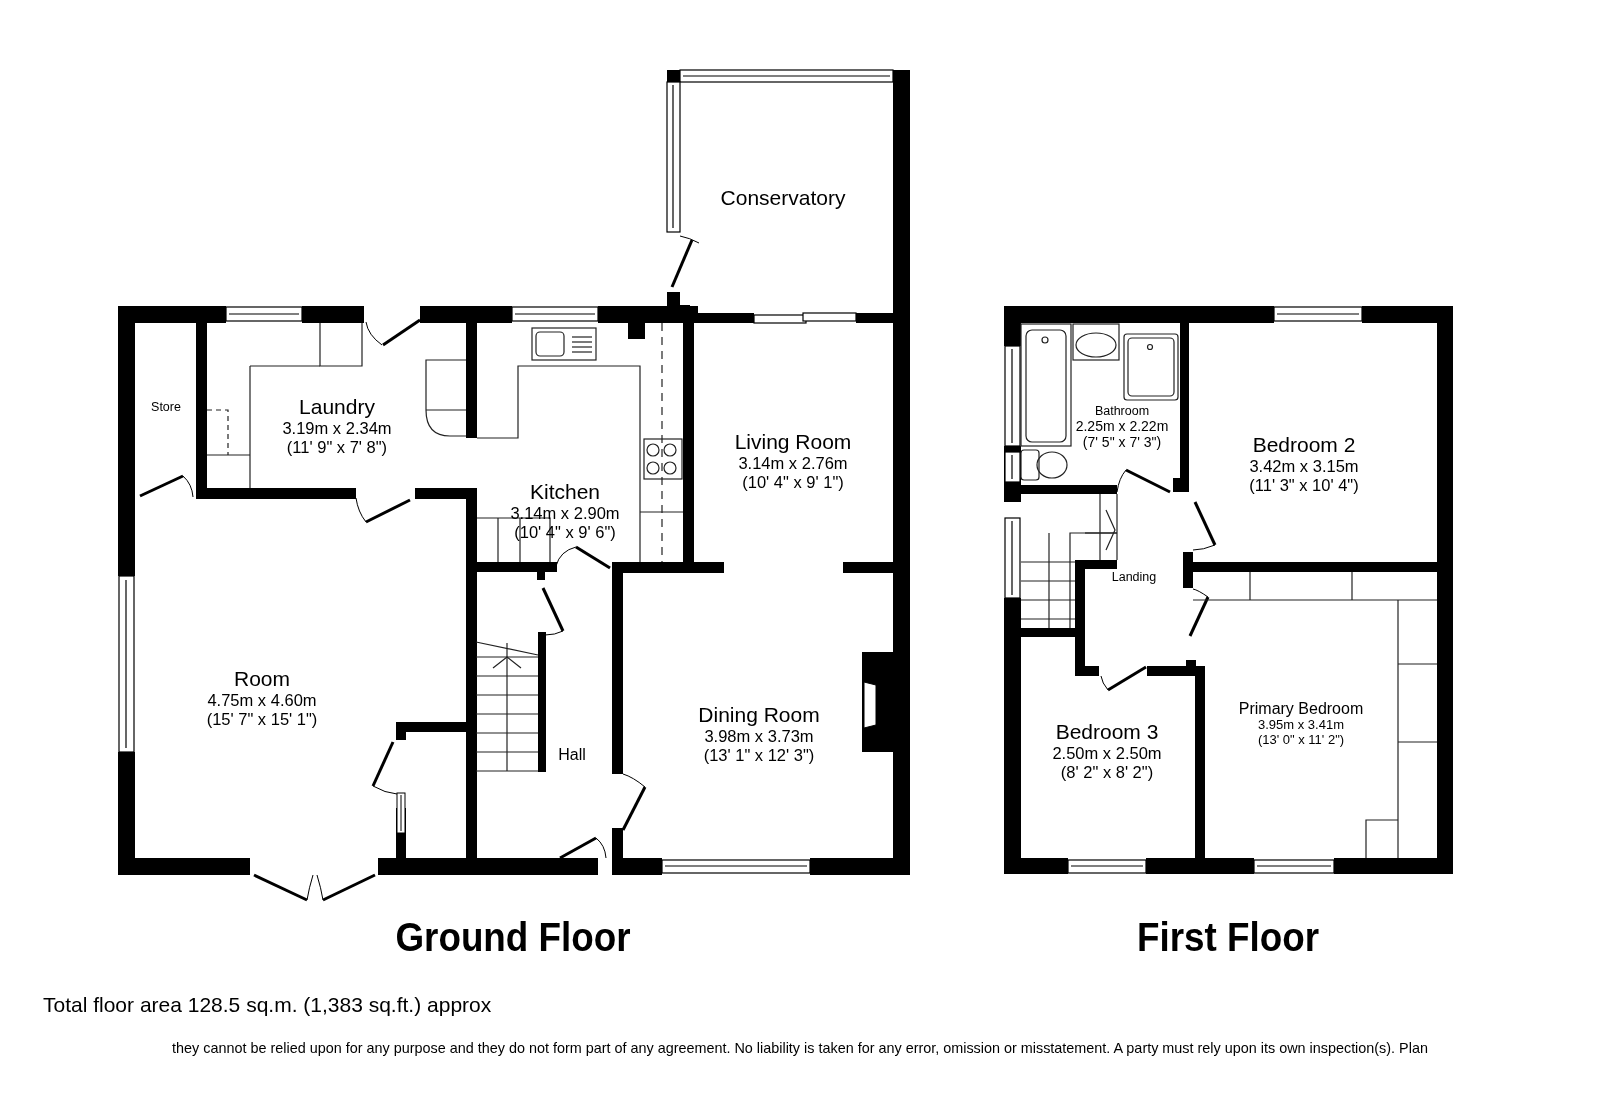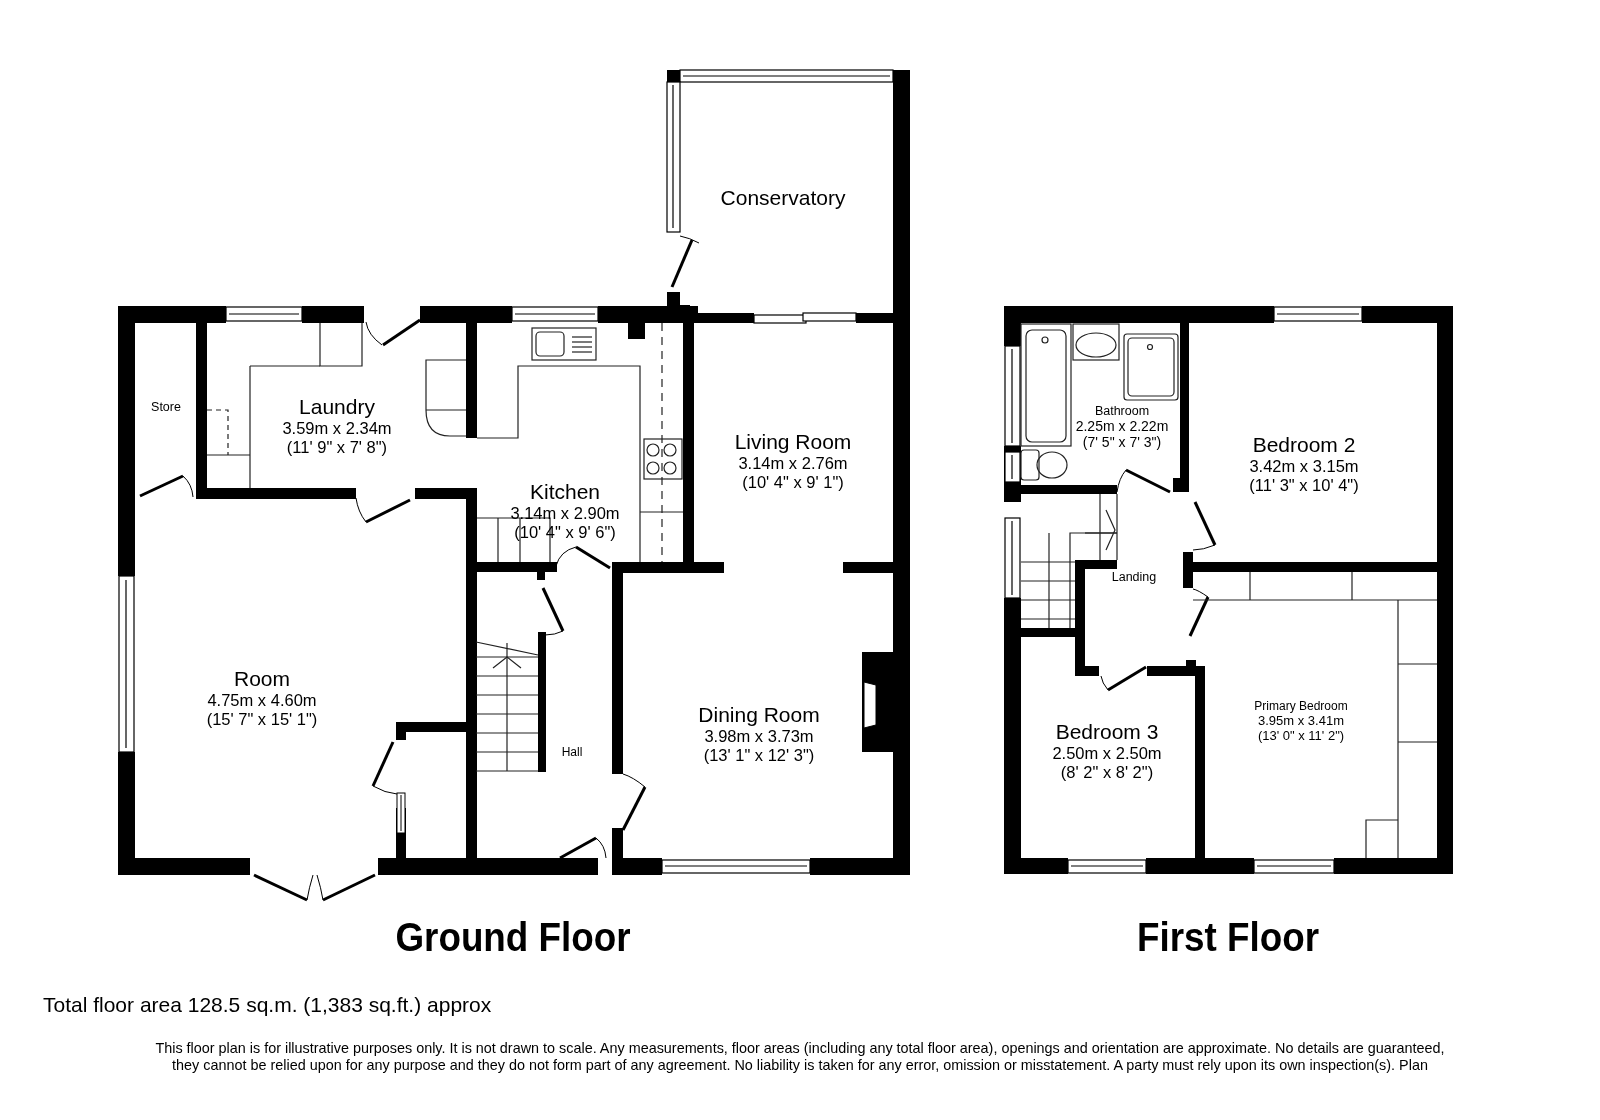--- a/index.html
+++ b/index.html
@@ -3,21 +3,21 @@
 <meta charset="utf-8">
 <style>
   html, body { margin: 0; padding: 0; background: #ffffff; }
   body { width: 1600px; height: 1120px; position: relative; overflow: hidden; font-family: "Liberation Sans", sans-serif; color: #000; }
   #plan { position: absolute; left: 0; top: 0; width: 1600px; height: 1120px; }
   .lbl { position: absolute; text-align: center; transform: translateX(-50%); white-space: nowrap; line-height: 1.15; }
   .lbl .nm { display: block; }
   .lbl .dm { display: block; }
   .room-lg .nm { font-size: 21px; }
   .room-lg .dm { font-size: 16.5px; }
-  .room-md .nm { font-size: 12px; }
+  .room-md .nm { font-size: 16px; }
   .room-md .dm { font-size: 13px; }
   .room-sm .nm { font-size: 12.5px; }
   .room-sm .dm { font-size: 14px; }
   .floor-title { position: absolute; font-weight: bold; font-size: 40px; transform: translateX(-50%) scaleX(0.92); white-space: nowrap; }
   .total-area { position: absolute; left: 43px; top: 993px; font-size: 21px; white-space: nowrap; }
   .disclaimer { position: absolute; left: 20px; width: 1560px; top: 1040px; font-size: 14.4px; line-height: 17px; text-align: center; }
 </style>
 </head>
 <body>
 
@@ -284,21 +284,21 @@
 </svg>
 
 <div class="lbl room-lg" style="left:783px; top:186px;">
   <span class="nm">Conservatory</span>
 </div>
 <div class="lbl room-sm" style="left:166px; top:400px;">
   <span class="nm">Store</span>
 </div>
 <div class="lbl room-lg" style="left:337px; top:395px;">
   <span class="nm">Laundry</span>
-  <span class="dm">3.59m x 2.34m</span>
+  <span class="dm">3.19m x 2.34m</span>
   <span class="dm">(11' 9" x 7' 8")</span>
 </div>
 <div class="lbl room-lg" style="left:565px; top:432px;margin-top:48px;">
   <span class="nm">Kitchen</span>
   <span class="dm">3.14m x 2.90m</span>
   <span class="dm">(10' 4" x 9' 6")</span>
 </div>
 <div class="lbl room-lg" style="left:793px; top:430px;">
   <span class="nm">Living Room</span>
   <span class="dm">3.14m x 2.76m</span>
@@ -340,15 +340,14 @@
   <span class="nm">Primary Bedroom</span>
   <span class="dm">3.95m x 3.41m</span>
   <span class="dm">(13' 0" x 11' 2")</span>
 </div>
 
 <div class="floor-title" style="left:513px; top:915px;">Ground Floor</div>
 <div class="floor-title" style="left:1228px; top:915px;">First Floor</div>
 
 <div class="total-area">Total floor area 128.5 sq.m. (1,383 sq.ft.) approx</div>
 <div class="disclaimer">
-  <div>This floor plan is for illustrative purposes only. It is not drawn to scale. Any measurements, floor areas (including any total floor area), openings and orientation are approximate. No details are guaranteed,</div>
   <div>they cannot be relied upon for any purpose and they do not form part of any agreement. No liability is taken for any error, omission or misstatement. A party must rely upon its own inspection(s).  Plan</div>
 </div>
 
 </body></html>

